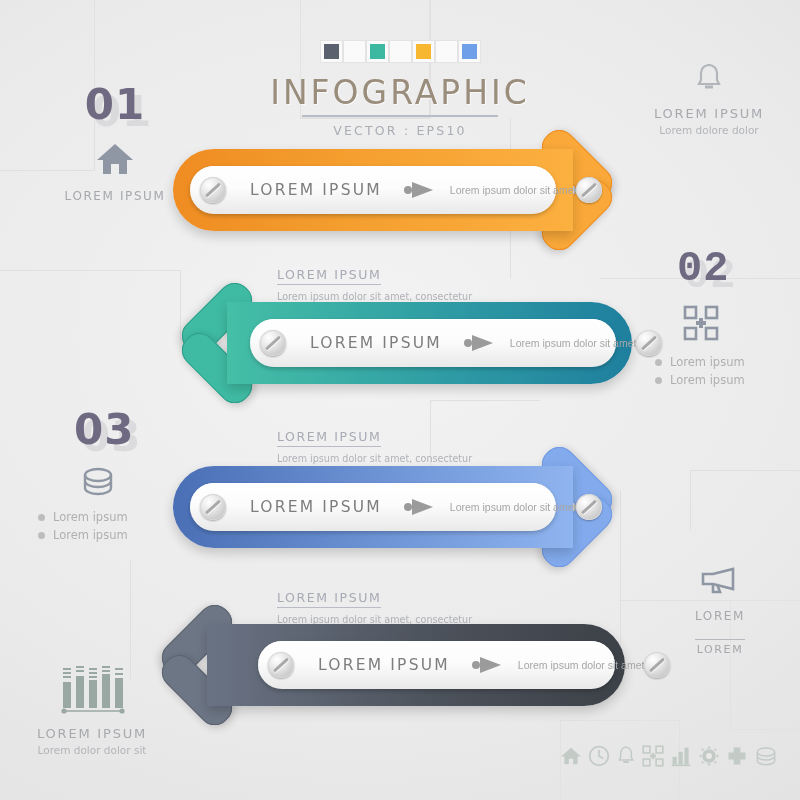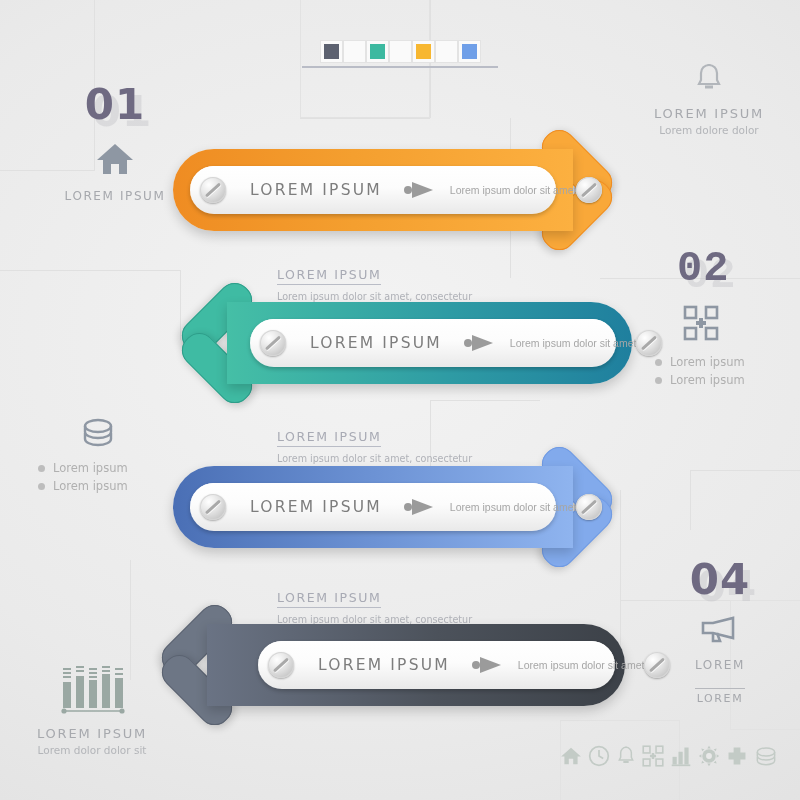--- a/index.html
+++ b/index.html
@@ -173,21 +173,23 @@
       </div>
     <div class="sw-cell"></div>
     <div class="sw-cell">
         <i style="background:#f7b731"></i>
       </div>
     <div class="sw-cell"></div>
     <div class="sw-cell">
         <i style="background:#6f9fe8"></i>
       </div>
   </div>
+  <div id="maintitle">INFOGRAPHIC</div>
   <div id="titlerule"></div>
+  <div id="subtitle">VECTOR : EPS10</div>
 </div>
 
 <div class="row" style="left:0; top:125px;">
   <div class="chev right" style="left:538px; top:0;">
     <div class="lim a" style="background:#f9a839; box-shadow:0 3px 8px rgba(0,0,0,.2), inset 0 0 0 1px #ef8c22;"></div>
     <div class="lim b" style="background:#f9a839; box-shadow:0 3px 8px rgba(0,0,0,.2), inset 0 0 0 1px #ef8c22;"></div>
   </div>
   <div class="shaft sq-r" style="left:173px; top:24px; width:400px; background:linear-gradient(90deg,#ef8c22 0%,#f49f2f 45%,#fcb040 100%);"></div>
   <div class="pill" style="left:190px; top:41px; width:366px; padding:0 10px;">
     <div class="screw"></div>
@@ -294,41 +296,41 @@
       <span class="bt">Lorem ipsum</span>
     </div>
     <div class="bullet">
       <span class="bd"></span>
       <span class="bt">Lorem ipsum</span>
     </div>
   </div>
 </div>
 
 <div class="numblock" style="left:38px; top:405px; width:150px;">
+  <div class="bignum" style="margin-left:36px;">03</div>
   <div class="nb-icon" style="margin-left:42px;">
     <svg width="36" height="30" viewBox="0 0 36 30" fill="none" stroke="#8e97a3" stroke-width="2.4" aria-hidden="true">
       <ellipse cx="18" cy="9" rx="13" ry="6"></ellipse>
       <path d="M5 9 v6 a13 6 0 0 0 26 0 V9"></path>
       <path d="M5 16 v6 a13 6 0 0 0 26 0 v-6"></path>
     </svg>
   </div>
   <div class="bullets">
     <div class="bullet">
       <span class="bd"></span>
       <span class="bt">Lorem ipsum</span>
     </div>
     <div class="bullet">
       <span class="bd"></span>
       <span class="bt">Lorem ipsum</span>
     </div>
   </div>
 </div>
 
 <div class="numblock" style="left:660px; top:555px; width:120px; text-align:center;">
-  <div class="bignum">04</div>
   <div class="nb-icon">
     <svg width="42" height="30" viewBox="0 0 42 30" fill="none" stroke="#8e97a3" stroke-width="2.6" aria-hidden="true">
       <path d="M4 7 H14 L34 2 V22 L14 17 H4 Z"></path>
       <path d="M14 17 v8 h7 l-3 -8"></path>
     </svg>
   </div>
   <div class="nb-label" style="border-bottom:1px solid #b6b8bd; display:inline-block; padding-bottom:16px;">LOREM</div>
   <div class="nb-label" style="margin-top:3px; font-size:11px;">LOREM</div>
 </div>
 

